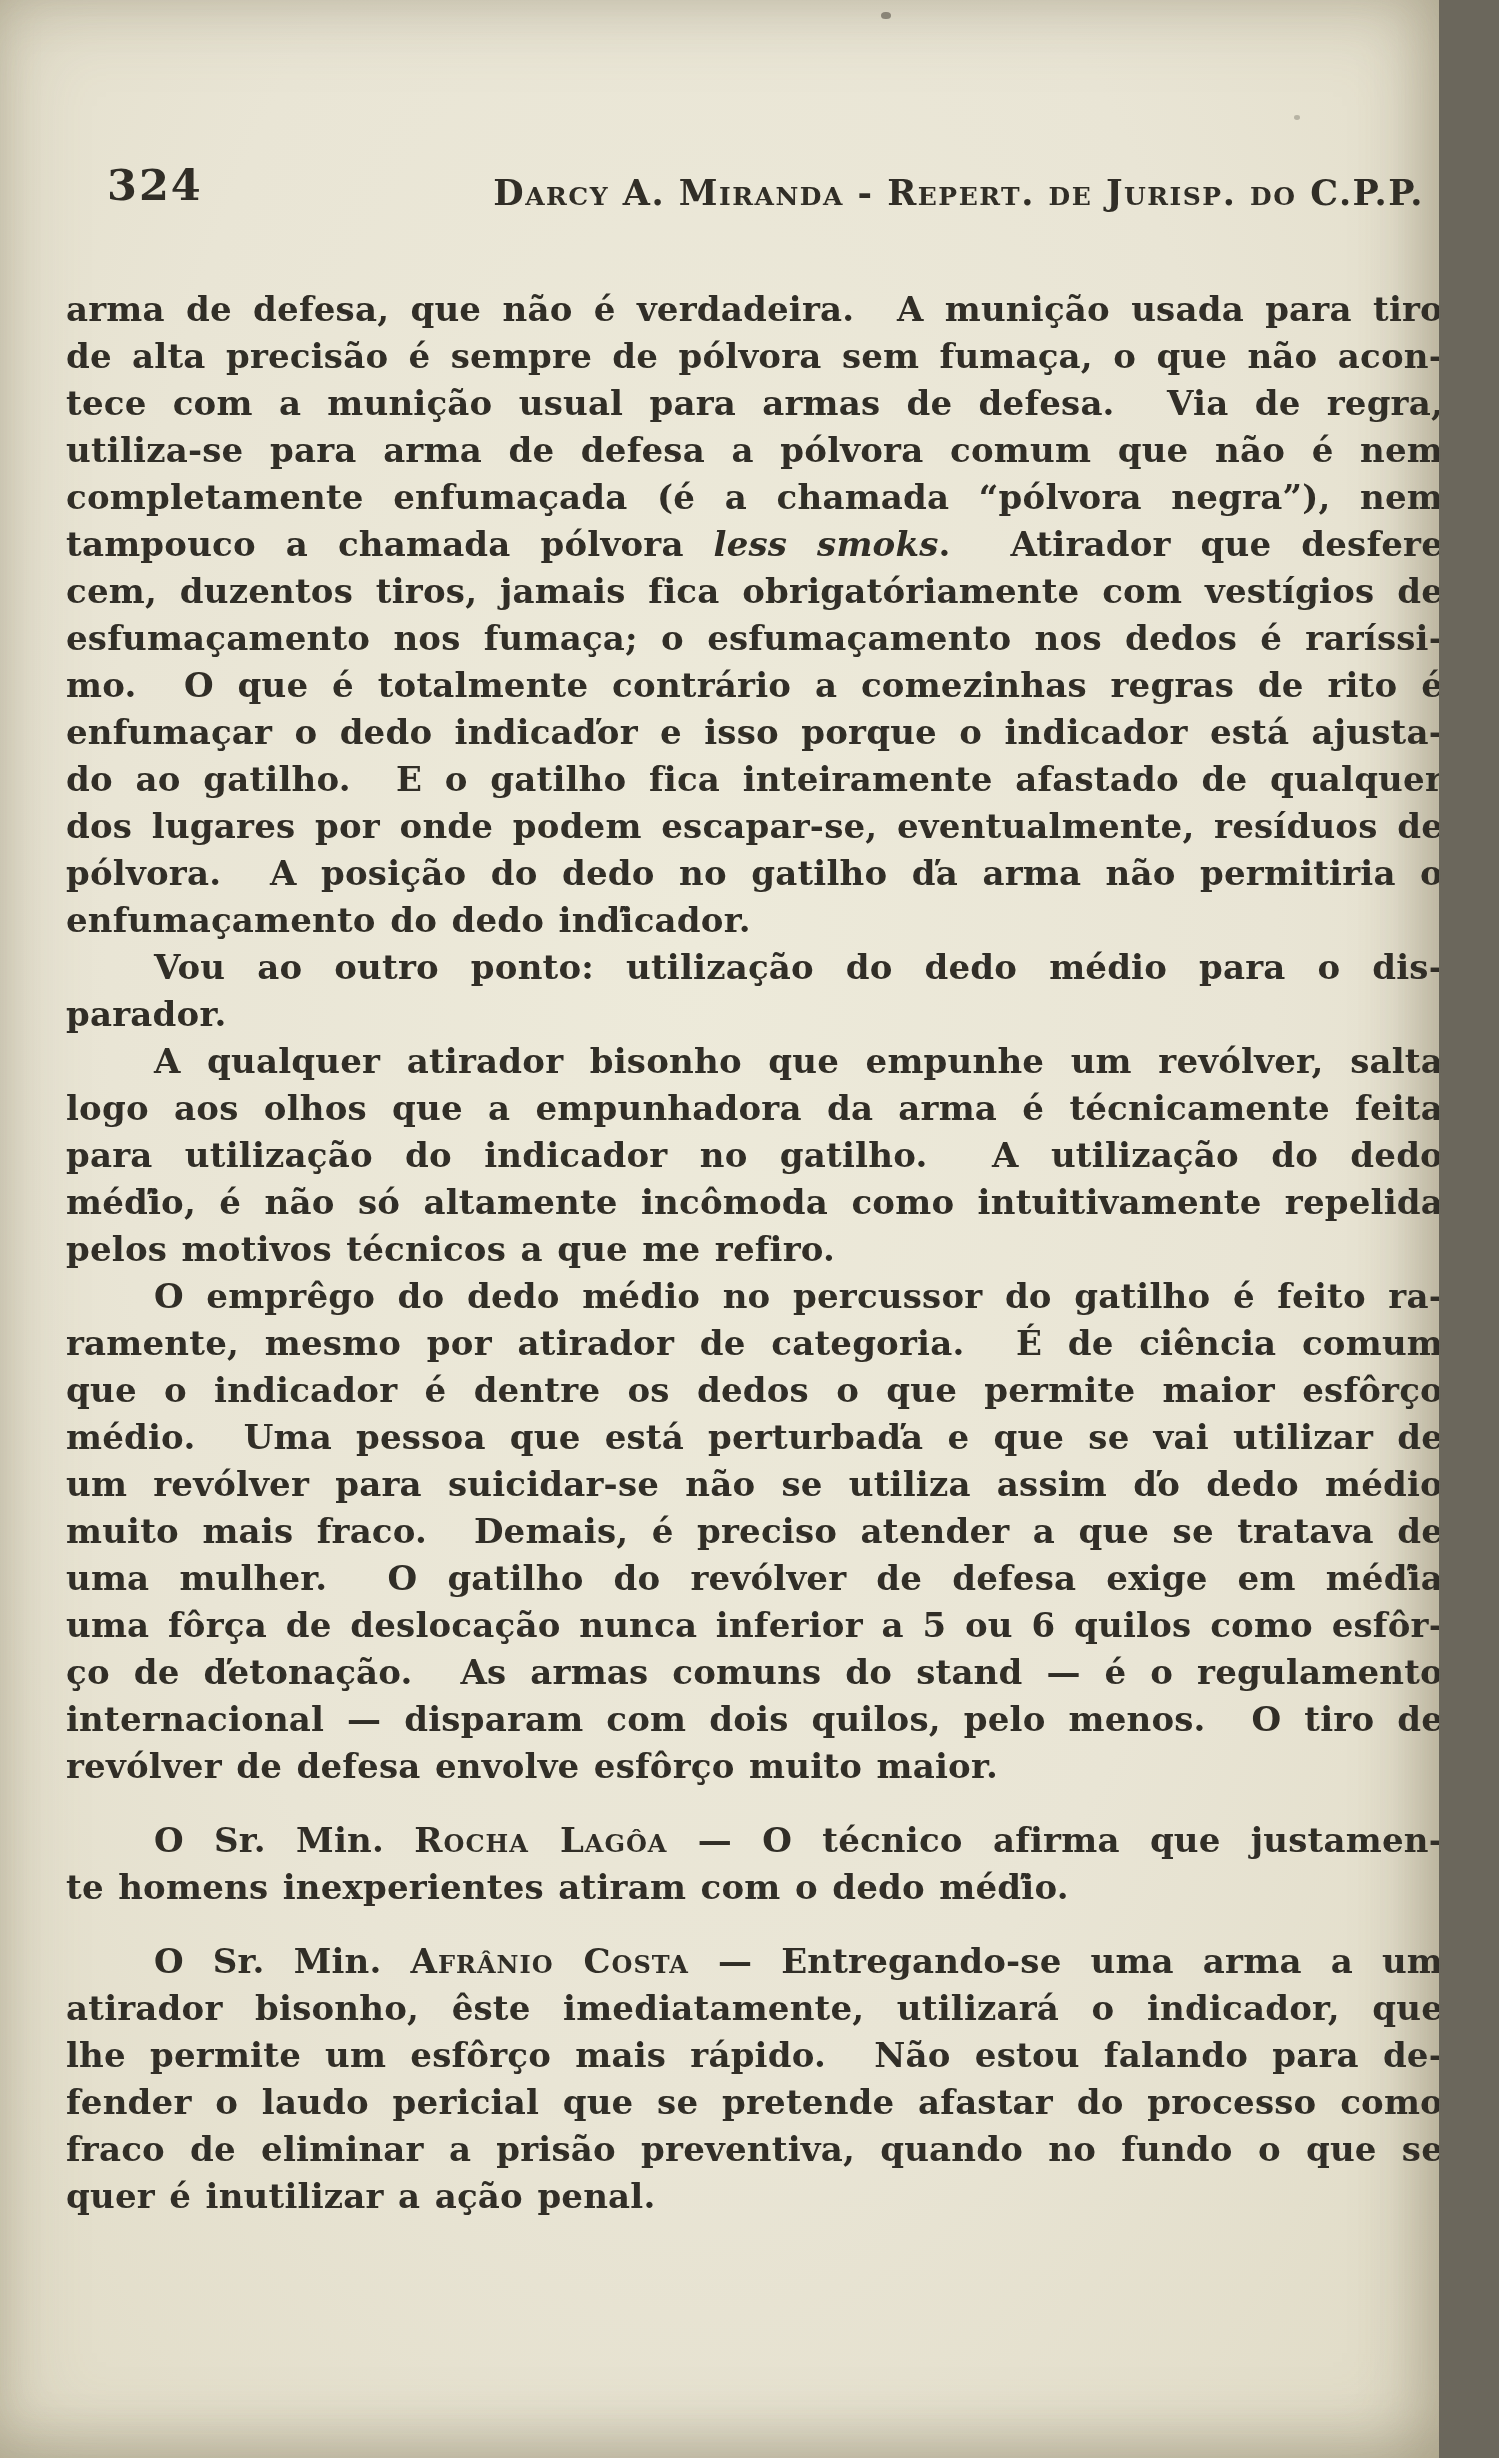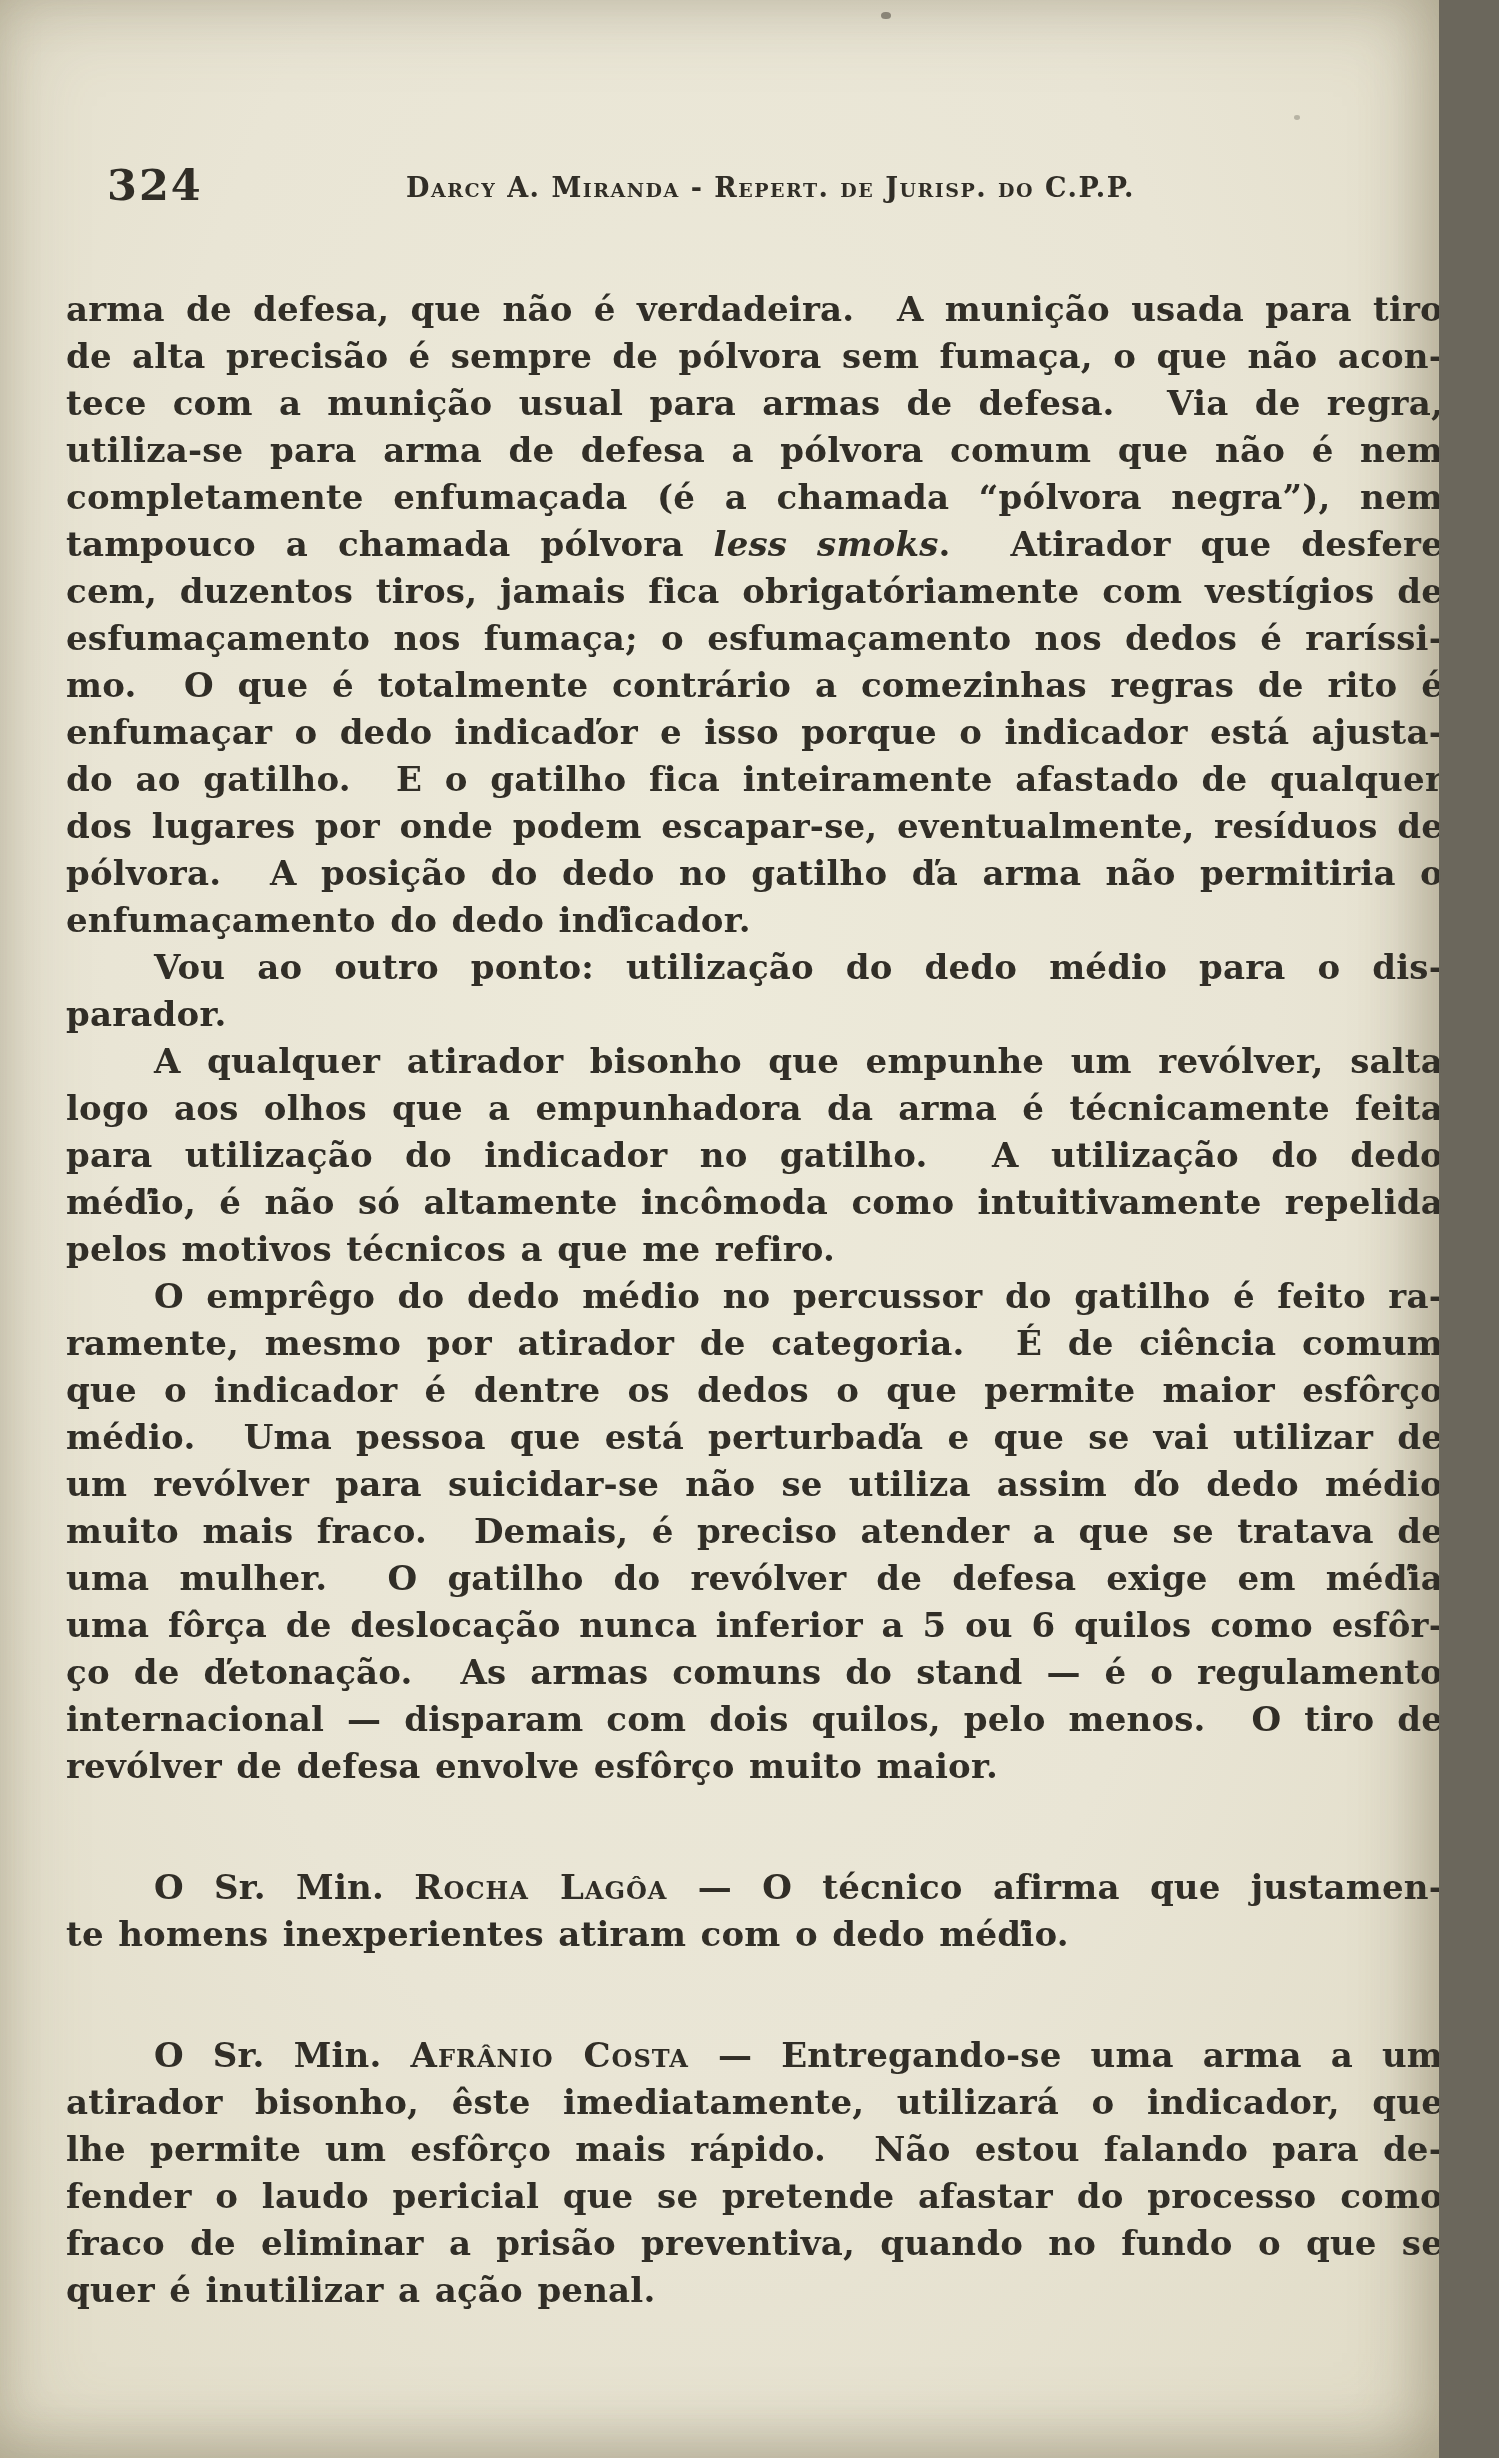--- a/index.html
+++ b/index.html
@@ -12,38 +12,38 @@
     overflow:hidden;
     font-family:"DejaVu Serif", serif;
     color:#312e27;
   }
   .page-number{
     position:absolute;left:107px;top:160px;
     font-size:43px;font-weight:700;letter-spacing:2px;
   }
   .running-title{
     position:absolute;left:117px;width:1307px;top:172px;
-    text-align:center;
+    text-align:right;
     font-variant:small-caps;
-    font-size:27px;font-weight:700;letter-spacing:1.5px;
+    font-size:35px;font-weight:700;letter-spacing:1.5px;
     white-space:nowrap;
   }
   .body-text{
     position:absolute;left:66px;top:286px;width:1377px;
   }
   .line{
     font-size:34px;font-weight:700;
     line-height:47px;
     letter-spacing:0.2px;word-spacing:2.4px;
     text-align:justify;text-align-last:justify;
     white-space:normal;
   }
   .line.last{text-align-last:left;}
   .line.indent{text-indent:88px;}
-  .line.gap{margin-top:74px;}
+  .line.gap{margin-top:27px;}
   .em{font-style:italic;}
   .sc{font-variant:small-caps;letter-spacing:1px;}
   .speck{position:absolute;background:#4a463c;border-radius:50%;opacity:.55;}
   .speck.s1{left:881px;top:11.7px;width:9.8px;height:7.8px;}
   .speck.s2{left:1294px;top:115px;width:5.9px;height:4.9px;opacity:.3;}
 </style>
 </head>
 <body>
 
 <div class="page">

